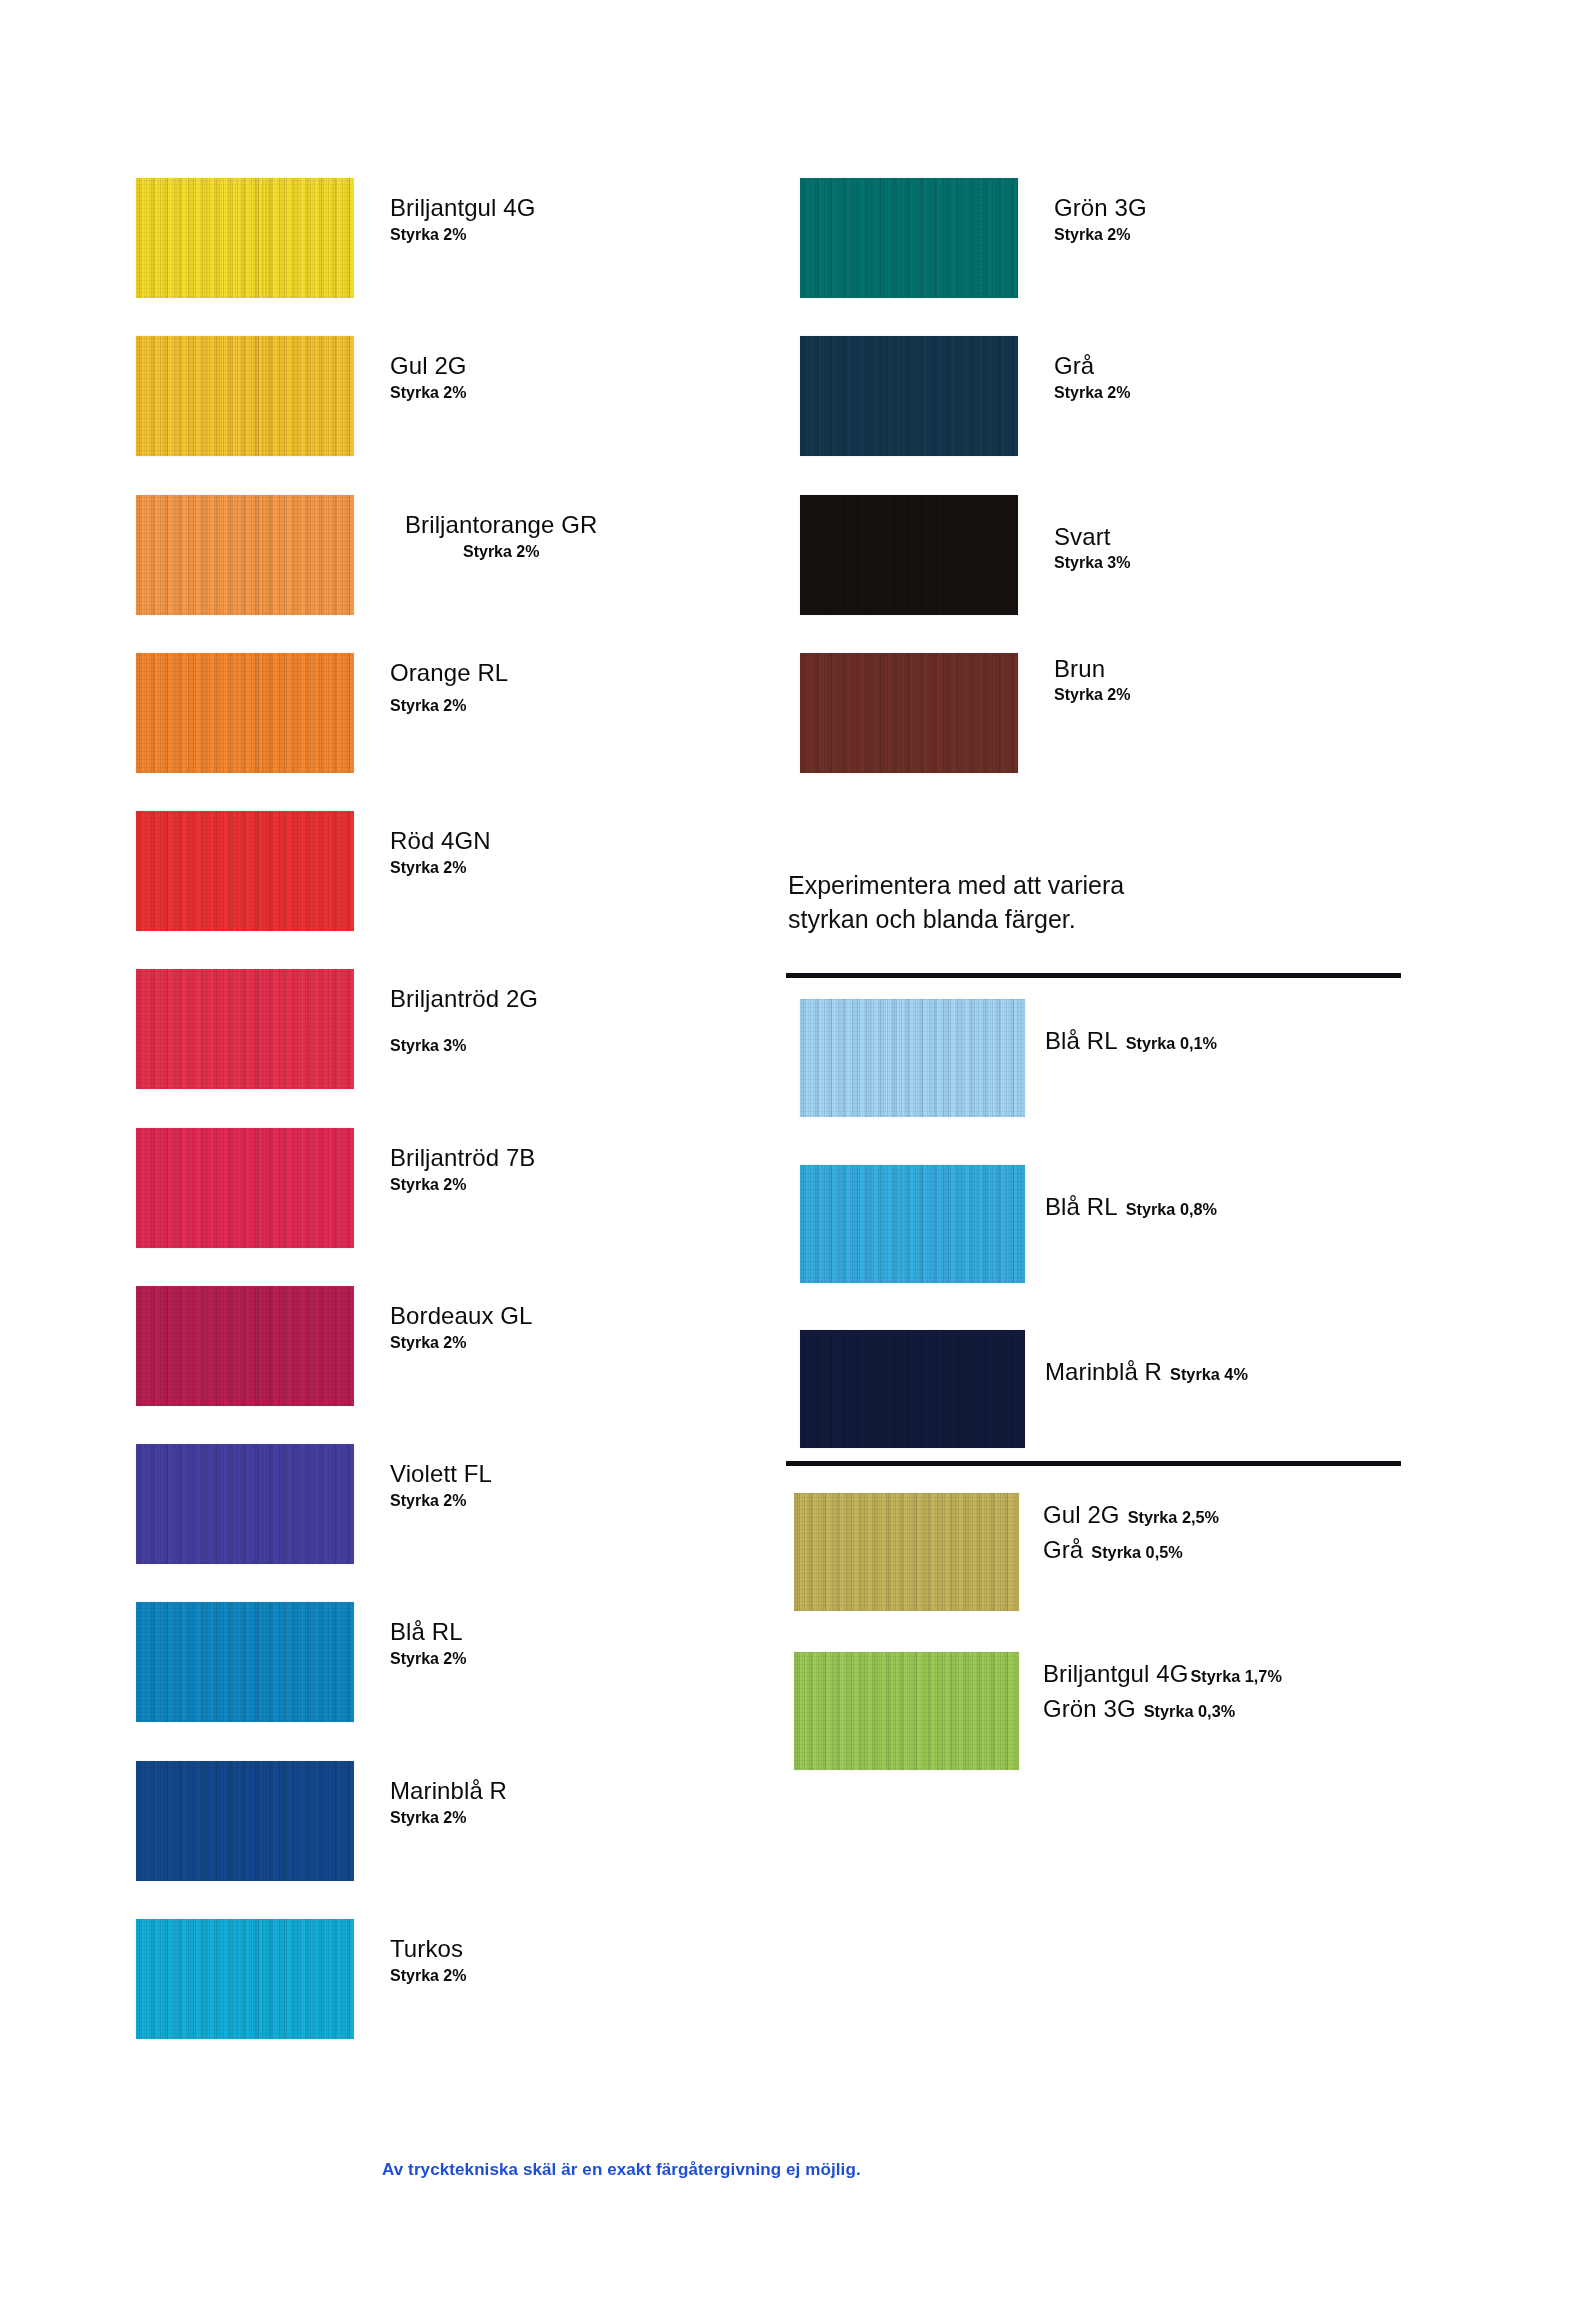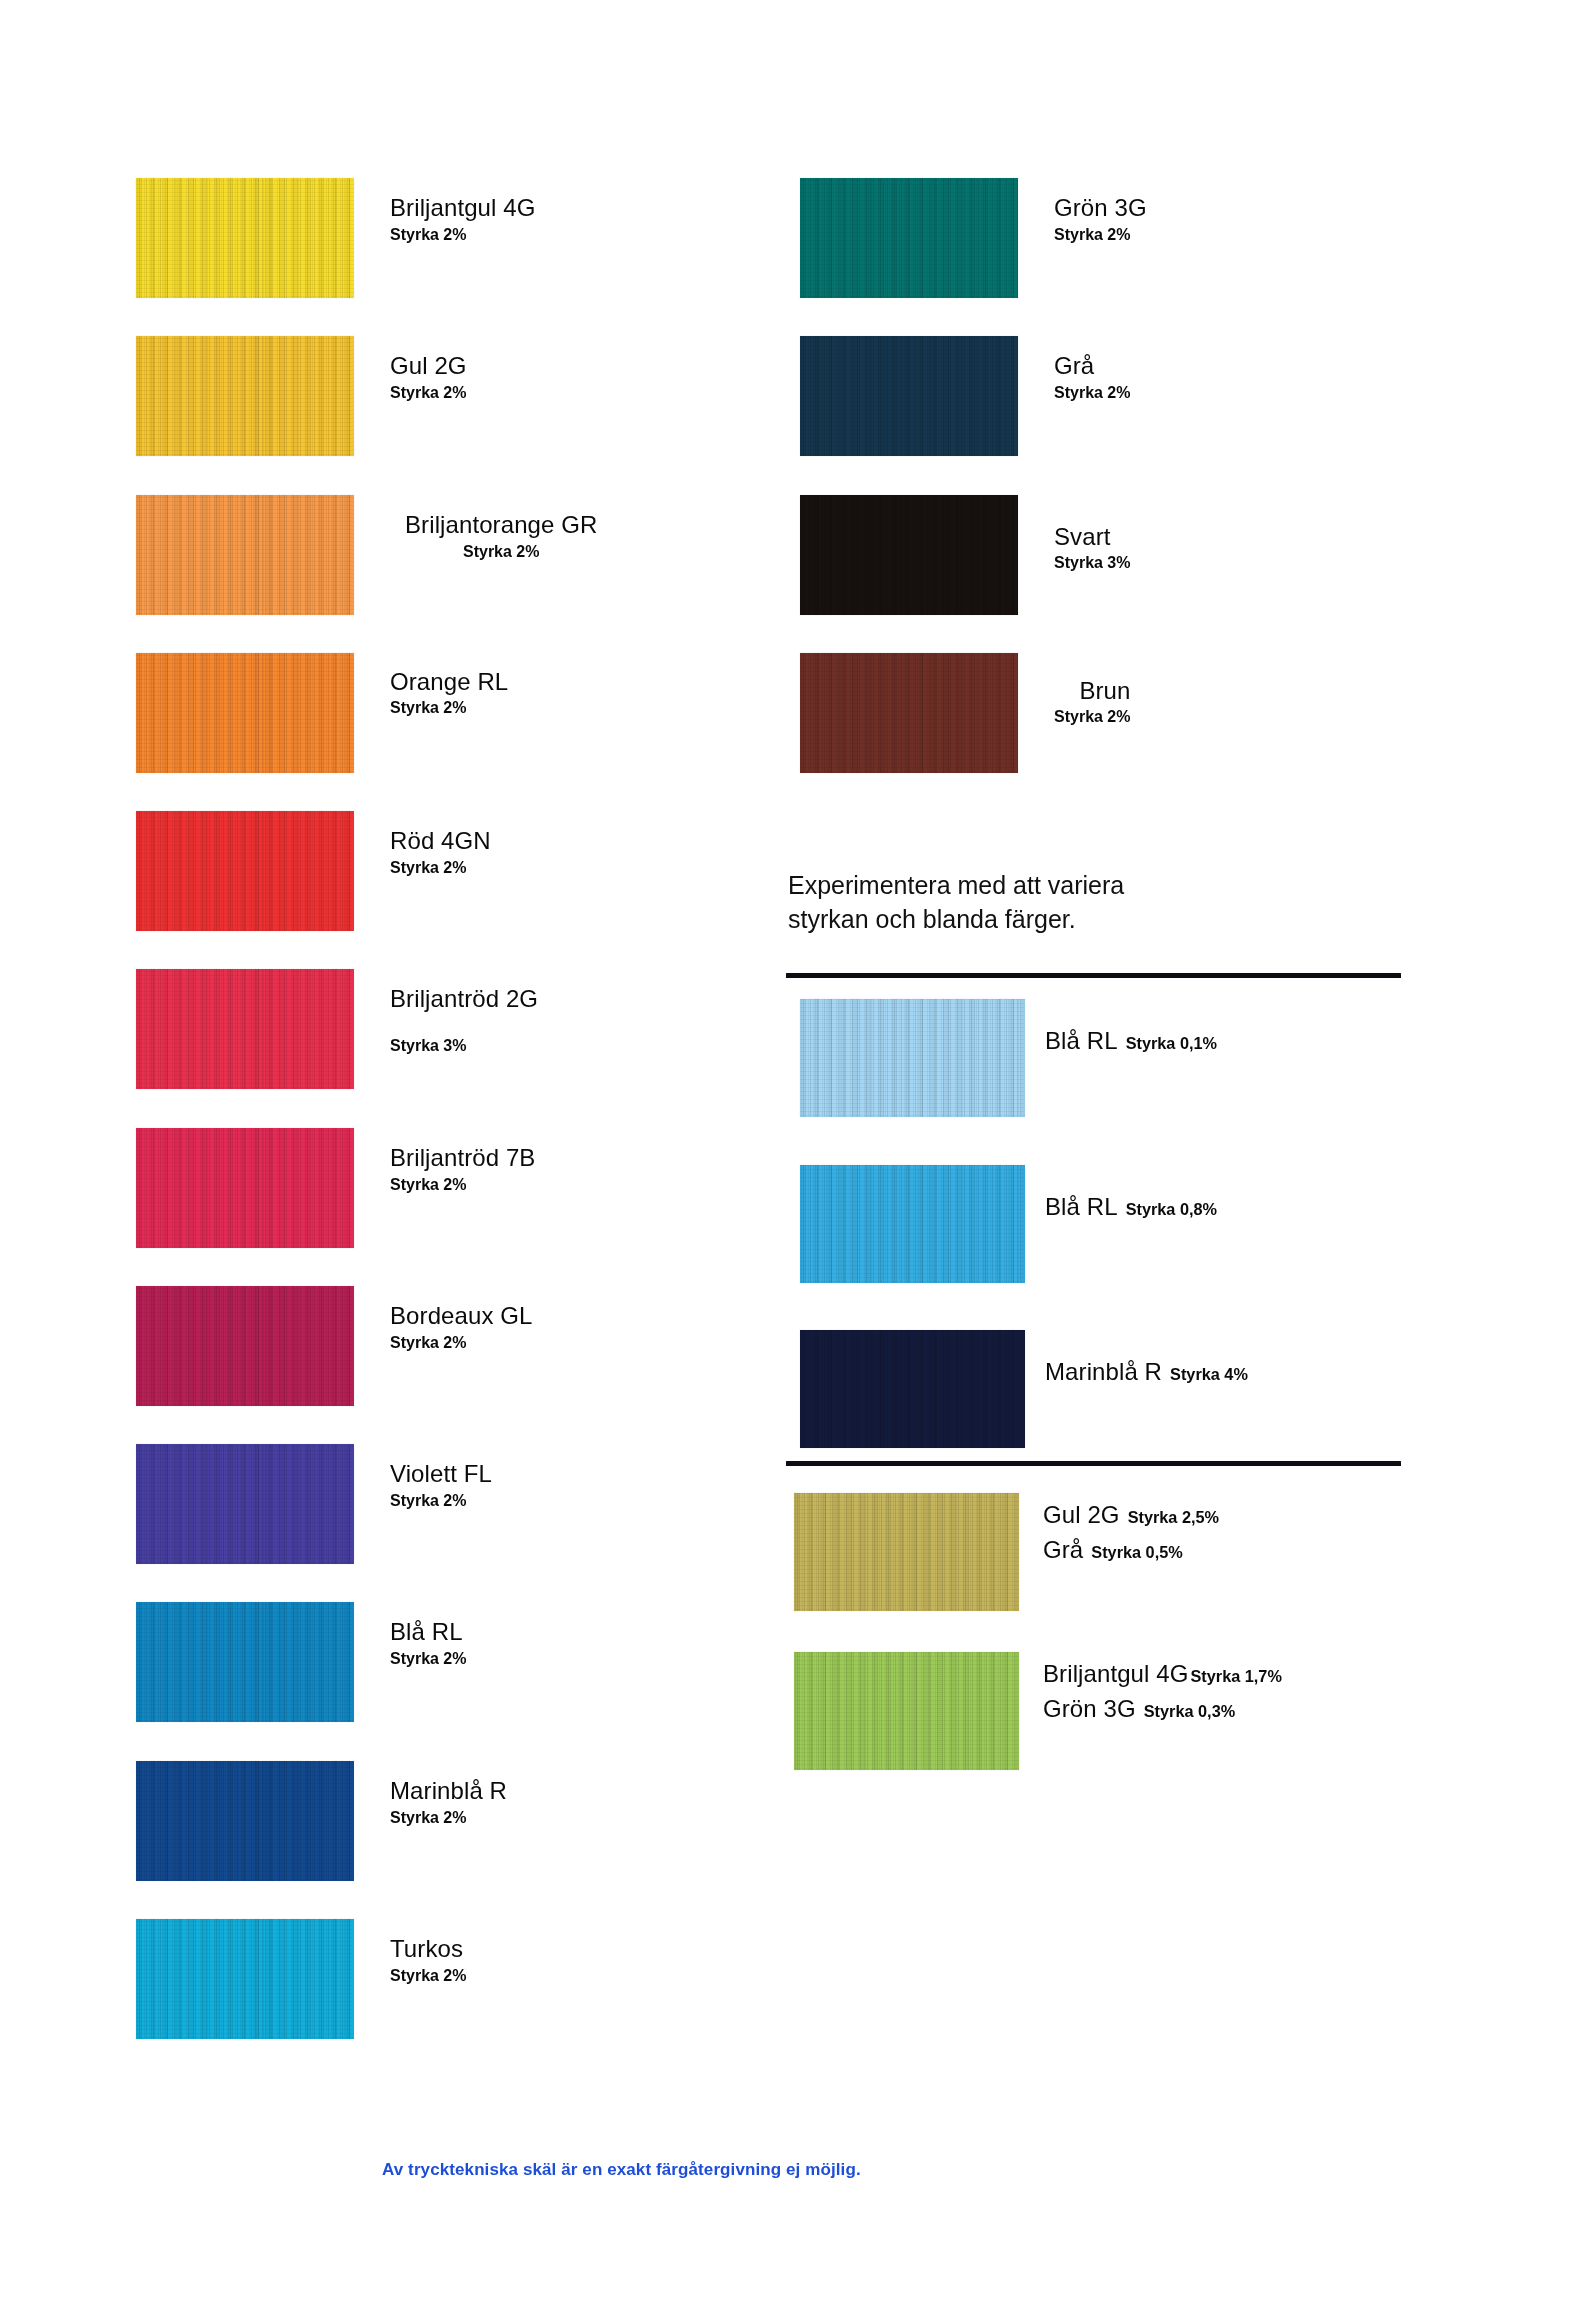--- a/index.html
+++ b/index.html
@@ -127,21 +127,21 @@
       </div>
       <div class="row" style="left: 136px; top: 495px;">
         <div class="swatch" style="width: 218px; height: 120px; background: rgb(247, 154, 74);"></div>
         <div class="labels" style="margin-left: 51px; margin-top: 17.3px; align-items: center;">
           <div class="name">Briljantorange GR</div>
           <div class="strength">Styrka 2%</div>
         </div>
       </div>
       <div class="row" style="left: 136px; top: 653px;">
         <div class="swatch" style="width: 218px; height: 120px; background: rgb(245, 135, 49);"></div>
-        <div class="labels" style="margin-left: 36px; margin-top: 16px;">
+        <div class="labels" style="margin-left: 36px; margin-top: 7px; gap: 7px;">
           <div class="name">Orange RL</div>
           <div class="strength">Styrka 2%</div>
         </div>
       </div>
       <div class="row" style="left: 136px; top: 811px;">
         <div class="swatch" style="width: 218px; height: 120px; background: rgb(238, 50, 51);"></div>
         <div class="labels" style="margin-left: 36px; margin-top: 17.3px;">
           <div class="name">Röd 4GN</div>
           <div class="strength">Styrka 2%</div>
         </div>
@@ -214,21 +214,21 @@
       </div>
       <div class="row" style="left: 800px; top: 495px;">
         <div class="swatch" style="width: 218px; height: 120px; background: rgb(23, 17, 15);"></div>
         <div class="labels" style="margin-left: 36px; margin-top: 29px;">
           <div class="name">Svart</div>
           <div class="strength">Styrka 3%</div>
         </div>
       </div>
       <div class="row" style="left: 800px; top: 653px;">
         <div class="swatch" style="width: 218px; height: 120px; background: rgb(110, 47, 38);"></div>
-        <div class="labels" style="margin-left: 36px; margin-top: 25px; text-align: right;">
+        <div class="labels" style="margin-left: 36px; margin-top: 3px;">
           <div class="name">Brun</div>
           <div class="strength">Styrka 2%</div>
         </div>
       </div>
     </div>
 
   <div class="exp-text" style="left:788px;top:868px;width:613px;">Experimentera med att variera
 styrkan och blanda färger.</div>
 
   <div class="rule" style="left:786px;top:973px;width:615px;"></div>

